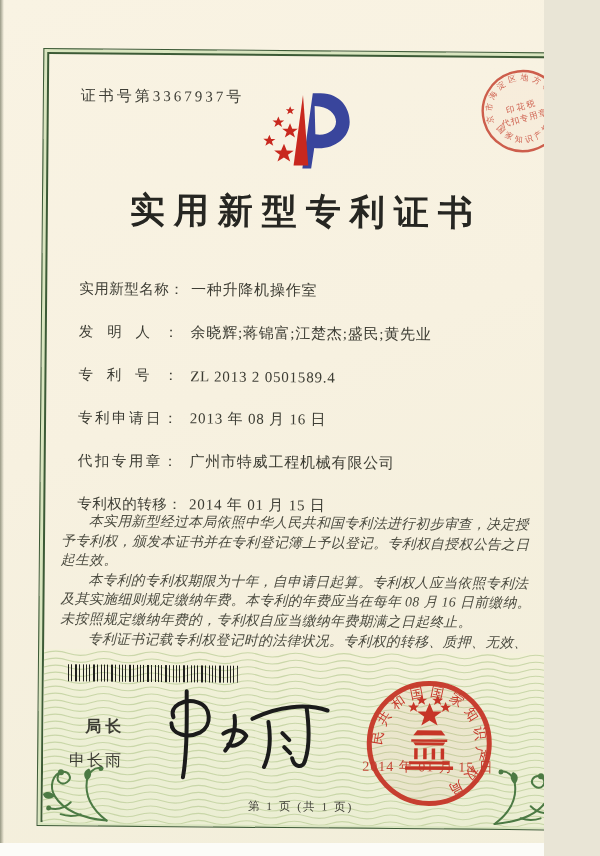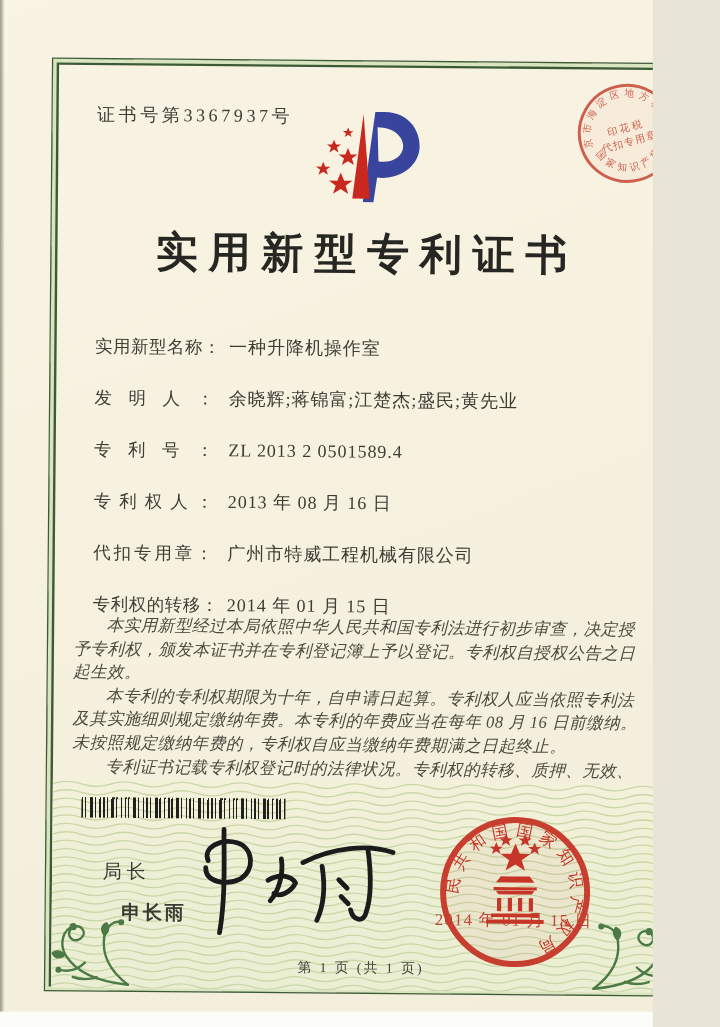--- a/index.html
+++ b/index.html
@@ -36,22 +36,22 @@
   .band{position:absolute;left:46px;top:651px;width:516px;height:174px;
         background:linear-gradient(180deg,#f4f1da 0%,#eef0d6 35%,#ebeed3 100%);overflow:hidden;}
   .band svg{display:block;}
 
   .barcode{position:absolute;left:70px;top:666px;width:170px;height:17px;z-index:3;
      background:
        repeating-linear-gradient(90deg,#20201e 0 1.5px,transparent 1.5px 3px,
          #20201e 3px 4px,transparent 4px 7px,#20201e 7px 9.5px,transparent 9.5px 11px,
          #20201e 11px 12px,transparent 12px 15px,#20201e 15px 16px,transparent 16px 18px);}
 
-  .sign-role{position:absolute;left:88px;top:718px;font-size:16px;letter-spacing:4px;color:#3c3c34;font-weight:400;z-index:3;}
-  .sign-name{position:absolute;left:104px;top:752px;font-size:16px;letter-spacing:2px;color:#3c3c34;font-weight:700;z-index:3;}
+  .sign-role{position:absolute;left:88px;top:718px;font-size:16px;letter-spacing:4px;color:#3c3c34;font-weight:700;z-index:3;}
+  .sign-name{position:absolute;left:72px;top:752px;font-size:16px;letter-spacing:2px;color:#3c3c34;font-weight:400;z-index:3;}
   .sign-script{position:absolute;left:158px;top:688px;z-index:3;}
 
   .seal{position:absolute;left:364px;top:674px;width:136px;height:136px;z-index:2;}
   .seal-date{position:absolute;left:360px;top:757px;width:142px;text-align:center;z-index:4;
      font-size:14px;color:#c23a2a;letter-spacing:1px;opacity:.92;}
 
   .stamp{position:absolute;left:475px;top:64px;width:90px;height:90px;transform:rotate(-16deg);opacity:.88;z-index:2;}
 
   .orn{position:absolute;top:752px;z-index:2;}
   .orn.left{left:44px;}
@@ -107,21 +107,21 @@
     </div>
     <div class="frow r1">
       <span class="flabel">发明人：</span>
       <span class="fvalue">余晓辉;蒋锦富;江楚杰;盛民;黄先业</span>
     </div>
     <div class="frow r2">
       <span class="flabel">专利号：</span>
       <span class="fvalue">ZL 2013 2 0501589.4</span>
     </div>
     <div class="frow r3">
-      <span class="flabel">专利权人：</span>
+      <span class="flabel">专利申请日：</span>
       <span class="fvalue">2013 年 08 月 16 日</span>
     </div>
     <div class="frow r4">
       <span class="flabel">代扣专用章：</span>
       <span class="fvalue">广州市特威工程机械有限公司</span>
     </div>
     <div class="frow r5">
       <span class="flabel">专利权的转移：</span>
       <span class="fvalue">2014 年 01 月 15 日</span>
     </div>

